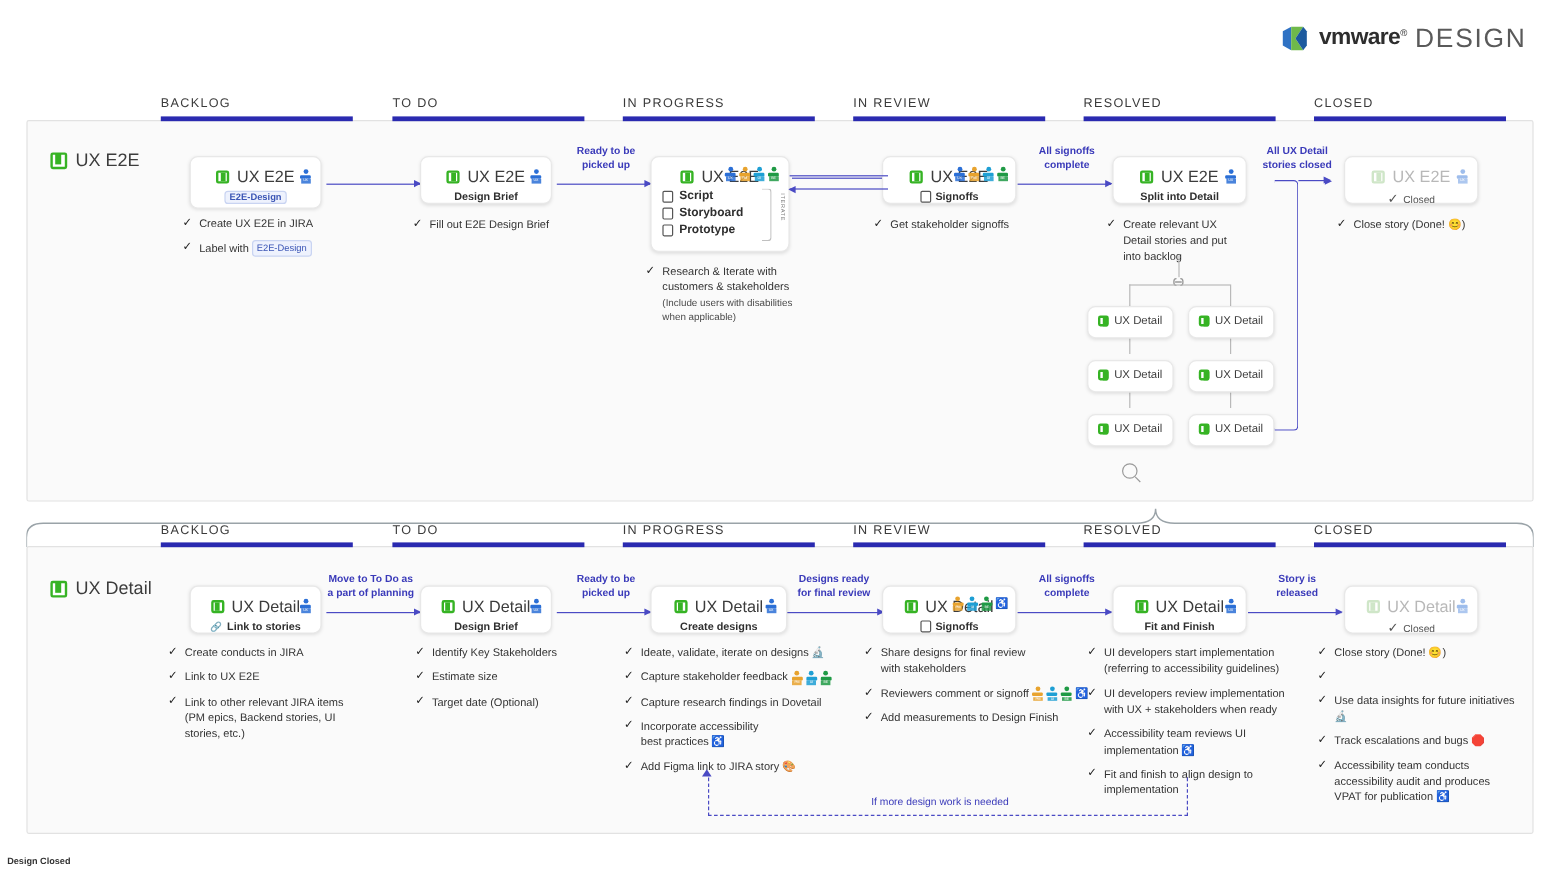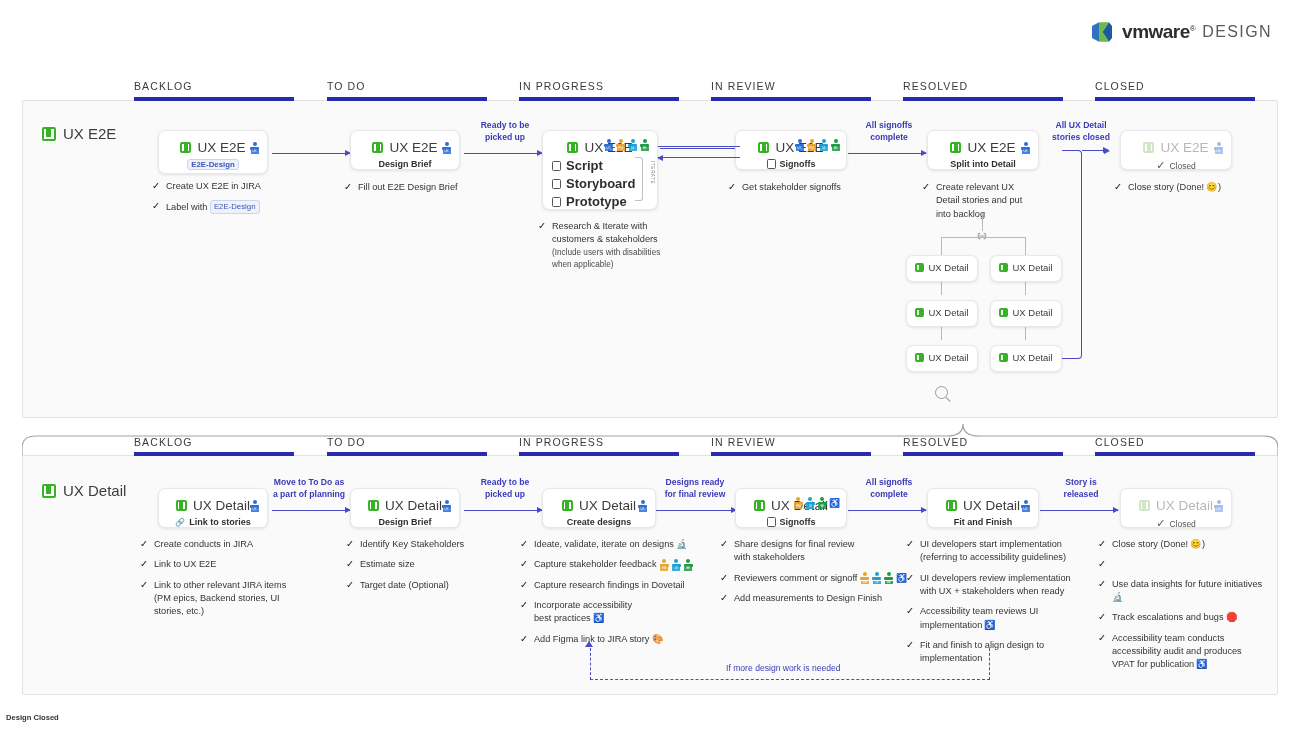--- a/index.html
+++ b/index.html
@@ -17,21 +17,21 @@
   
   .page-title {
     position:absolute; left:22px; top:16px;
     font-size:27px; font-weight:400; color:#3c3c3c;
     letter-spacing:.3px;
   }
   .brand { position:absolute; right:28px; top:19px; display:flex; align-items:center; gap:7px;}
   .brand .logo { width:26px; height:26px; position:relative; }
   .brand .vm { font-size:19px; font-weight:bold; color:#2e2e2e; letter-spacing:-.5px;}
   .brand .vm sup { font-size:8px; font-weight:normal; vertical-align:super;}
-  .brand .design { font-size:16px; color:#5a5a5a; letter-spacing:1.4px; }
+  .brand .design { font-size:22px; color:#5a5a5a; letter-spacing:1.4px; }
 
   
   .lane { position:absolute; background:#fafafa; border:1px solid #e2e2e2; }
   #lane1 { left:22px; top:100px; width:1256px; height:318px; border-radius:2px; }
   #lane2 { left:22px; top:455px; width:1256px; height:240px; border-radius:2px; }
 
   .lane-label { position:absolute; display:flex; align-items:center; gap:7px;
                 font-size:15px; color:#3c3c3c; font-weight:400; }
 
   
@@ -95,21 +95,21 @@
      border-bottom:3.5px solid transparent; }
   .alabel { position:absolute; font-size:8.6px; color:#3a3ab9; font-weight:bold;
             text-align:center; line-height:1.35; }
 
   .vline { position:absolute; width:1.2px; background:#b9b9b9; }
   .hline { position:absolute; height:1.2px; background:#b9b9b9; }
 
   .iterate-label { position:absolute; font-size:4.6px; letter-spacing:.6px; color:#7a7a7a;
                    writing-mode:vertical-rl; }
 
-  .row-item { display:flex; align-items:center; gap:5px; font-size:13px; color:#2f2f2f;
+  .row-item { display:flex; align-items:center; gap:5px; font-size:10px; color:#2f2f2f;
               font-weight:bold; margin:3px 0 0 9px;}
   .doc-ic { width:9px; height:10px; border:1.1px solid #555; border-radius:1.5px;
             position:relative; flex:0 0 auto; }
 
   .footer-label { position:absolute; left:6px; top:713px; font-size:7.6px;
                   font-weight:bold; color:#333; }
 
   .dashbox { position:absolute; border:1.4px dashed #4a4ac4; border-top:none; }
   .dashlabel { position:absolute; font-size:8.6px; color:#3a3ab9; }
   .uparrow { position:absolute; width:0; height:0;

